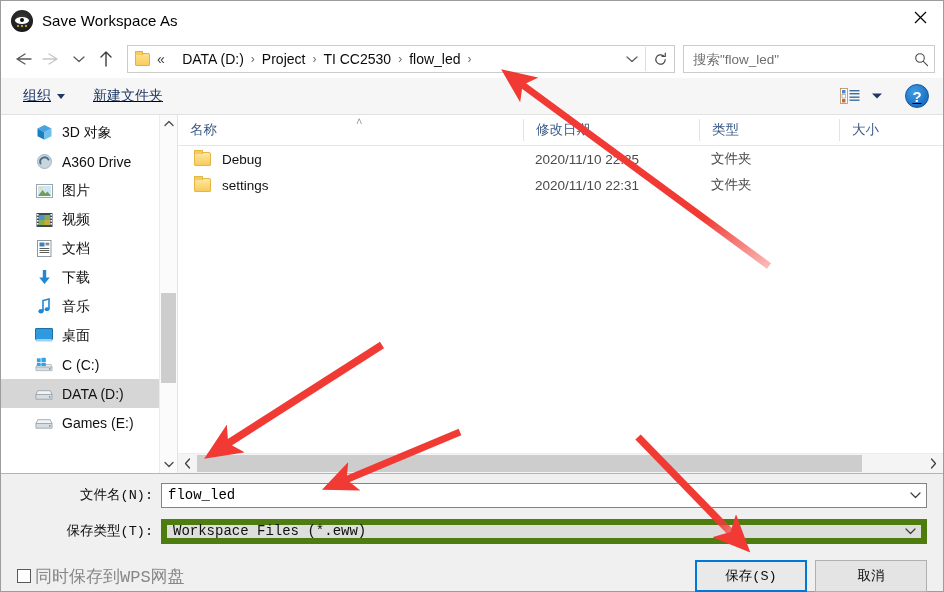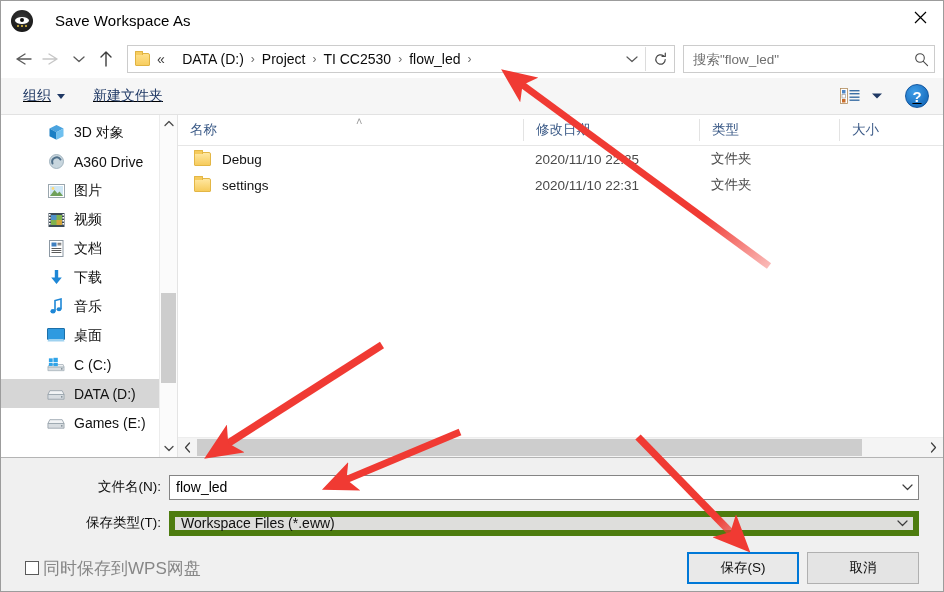--- a/index.html
+++ b/index.html
@@ -55,21 +55,21 @@
   .title-icon::after {
     content: "";
     position: absolute;
     left: 9px; top: 8.5px;
     width: 4px; height: 4px;
     border-radius: 50%;
     background: #111;
     box-shadow: 0 6px 0 -1px #e8c640, -4px 6px 0 -1px #e8c640, 4px 6px 0 -1px #e8c640;
   }
   .title-text {
-    margin-left: 22px;
+    margin-left: 9px;
     font-size: 15px;
     color: #000;
     letter-spacing: 0.1px;
   }
   .win-close {
     position: absolute;
     right: 0; top: 0;
     width: 46px; height: 32px;
     display: flex; align-items: center; justify-content: center;
     cursor: default;
@@ -240,21 +240,21 @@
   }
   .side-list {
     position: absolute;
     left: 0; right: 0; top: 0;
     padding-top: 3px;
   }
   .side-item {
     height: 29px;
     display: flex;
     align-items: center;
-    padding-left: 46px;
+    padding-left: 34px;
     font-size: 14px;
     color: #111;
     white-space: nowrap;
   }
   .side-item.selected { background: #d6d6d6; }
   .side-ico {
     width: 18px; height: 18px;
     margin-right: 9px;
     flex: none;
     display: flex; align-items: center; justify-content: center;
@@ -375,21 +375,22 @@
     position: absolute;
     left: 0; top: 0;
     width: 665px; height: 17px;
     background: #cdcdcd;
   }
 
   
   .footer {
     background: #f0f0f0;
     border-top: 1px solid #b4b4b4;
-    padding: 8px;
+    padding: 0;
+    font-family: Liberation Mono, monospace;
   }
   .formrow {
     display: flex;
     align-items: center;
     height: 28px;
     padding: 0 16px 0 0;
   }
   .formrow.first { margin-top: 7px; }
   .formrow.second { margin-top: 8px; }
   .flabel {

